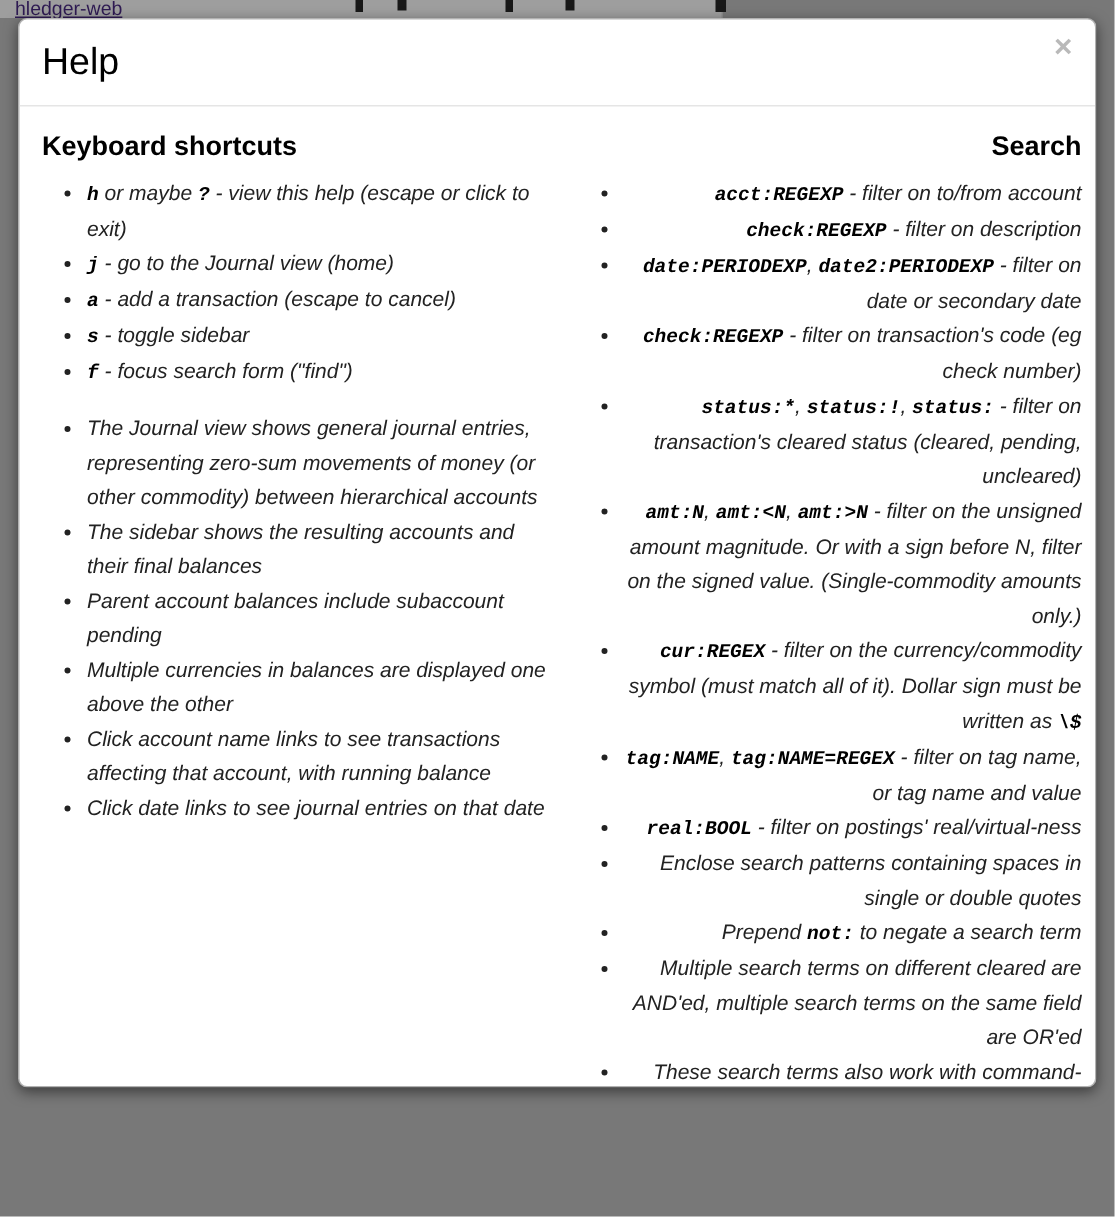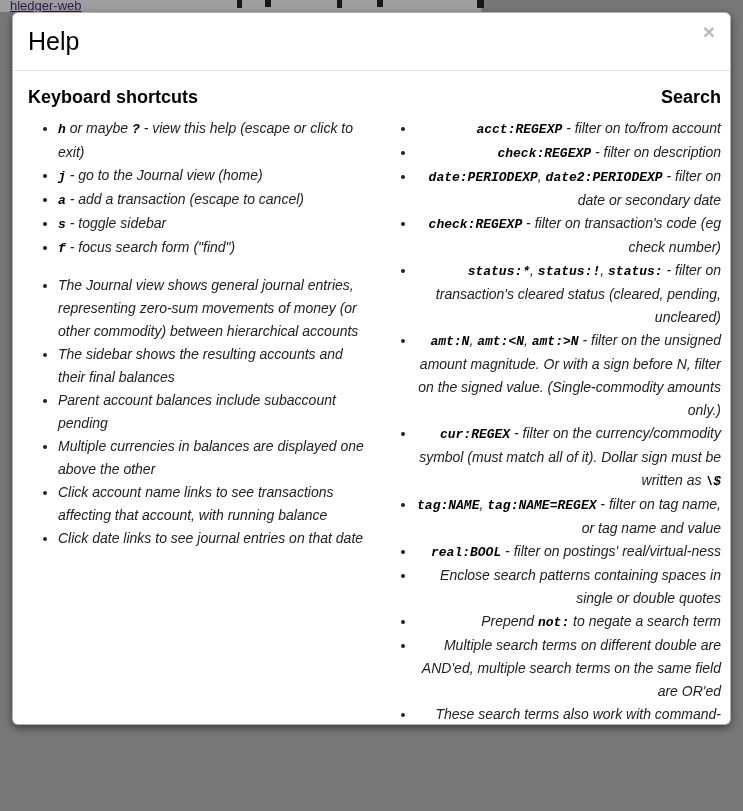--- a/index.html
+++ b/index.html
@@ -139,18 +139,18 @@
           <li><code>check:REGEXP</code> - filter on description</li>
           <li><code>date:PERIODEXP</code>, <code>date2:PERIODEXP</code> - filter on date or secondary date</li>
           <li><code>check:REGEXP</code> - filter on transaction's code (eg check number)</li>
           <li><code>status:*</code>, <code>status:!</code>, <code>status:</code> - filter on transaction's cleared status (cleared, pending, uncleared)</li>
           <li><code>amt:N</code>, <code>amt:&lt;N</code>, <code>amt:&gt;N</code> - filter on the unsigned amount magnitude. Or with a sign before N, filter on the signed value. (Single-commodity amounts only.)</li>
           <li><code>cur:REGEX</code> - filter on the currency/commodity symbol (must match all of it). Dollar sign must be written as <code>\$</code></li>
           <li><code>tag:NAME</code>, <code>tag:NAME=REGEX</code> - filter on tag name, or tag name and value</li>
           <li><code>real:BOOL</code> - filter on postings' real/virtual-ness</li>
           <li>Enclose search patterns containing spaces in single or double quotes</li>
           <li>Prepend <code>not:</code> to negate a search term</li>
-          <li>Multiple search terms on different double are AND'ed, multiple search terms on the same field are OR'ed</li>
+          <li>Multiple search terms on different cleared are AND'ed, multiple search terms on the same field are OR'ed</li>
           <li>These search terms also work with command-line hledger</li>
         </ul>
       </div>
   </div>
 </div>
 
 </body></html>

